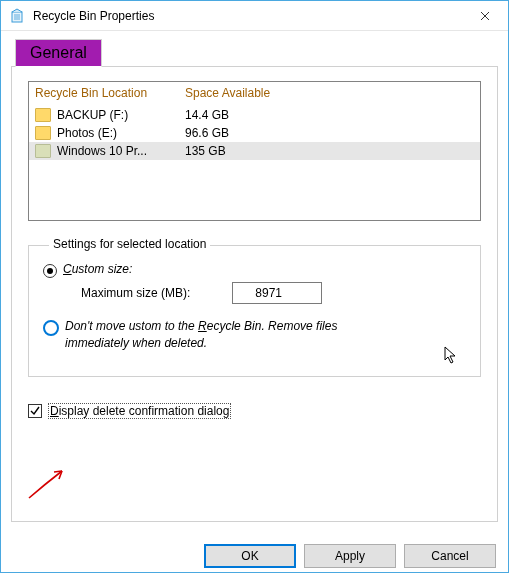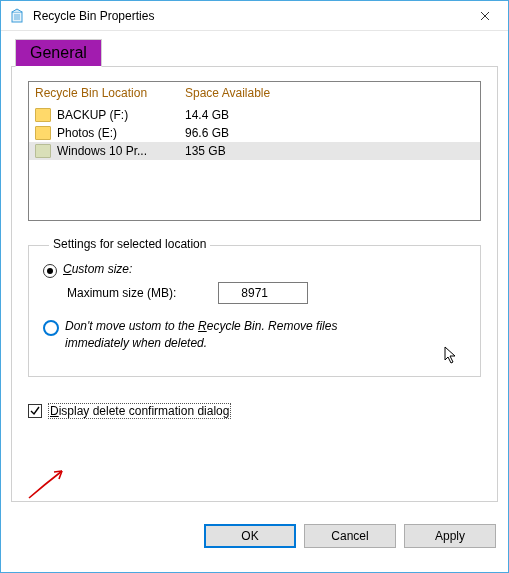--- a/index.html
+++ b/index.html
@@ -113,39 +113,39 @@
     font-style:italic;
   }
   .radio {
     width:14px;height:14px;border:1px solid #333;border-radius:50%;
     display:flex;align-items:center;justify-content:center;flex-shrink:0;
     margin-top:2px;
   }
   .radio.blue { border-color:#0078d7;border-width:2px;width:16px;height:16px;}
   .radio .dot {width:6px;height:6px;background:#000;border-radius:50%;}
   .maxsize {
-    display:flex;align-items:center;margin-left:24px;margin-top:2px;margin-bottom:14px;
+    display:flex;align-items:center;margin-left:38px;margin-top:2px;margin-bottom:14px;
   }
   .maxsize input {
     width:90px;height:22px;border:1px solid #7a7a7a;padding:2px 22px;
     font-family:inherit;font-size:12px;margin-left:42px;
   }
   .underline { text-decoration: underline; }
   .checkrow {
     display:flex;align-items:center;gap:6px;margin-top:26px;font-size:12px;
   }
   .checkbox {
     width:14px;height:14px;border:1px solid #333;background:#fff;
     display:flex;align-items:center;justify-content:center;flex-shrink:0;
   }
   .checkbox svg{width:10px;height:10px;}
   .dotted { border:1px dotted #555; padding:0 1px;}
   .buttonbar {
     display:flex;justify-content:flex-end;gap:8px;
-    padding:12px 12px 24px 12px;
+    padding:12px 12px 4px 12px;
   }
   .btn {
     width:92px;height:24px;border:1px solid #adadad;background:#e1e1e1;
     display:flex;align-items:center;justify-content:center;font-size:12px;
   }
   .btn.default { border:2px solid #0078d7; background:#e1e1e1;}
   .cursor {
     position:absolute; pointer-events:none;
   }
   .arrow-anno {
@@ -250,17 +250,17 @@
       <svg class="arrow-anno" style="left:12px;top:398px;" width="50" height="36" viewBox="0 0 50 36">
         <path d="M5 33 Q 20 20 38 6" stroke="#d40000" stroke-width="1.6" fill="none"></path>
         <path d="M38 6 L30 7 M38 6 L35 14" stroke="#d40000" stroke-width="1.6" fill="none"></path>
       </svg>
 
     </div>
   </div>
 
   <div class="buttonbar">
     <div class="btn default">OK</div>
+    <div class="btn">Apply</div>
     <div class="btn">Cancel</div>
-    <div class="btn">Apply</div>
   </div>
 
 </div>
 
 </body></html>

